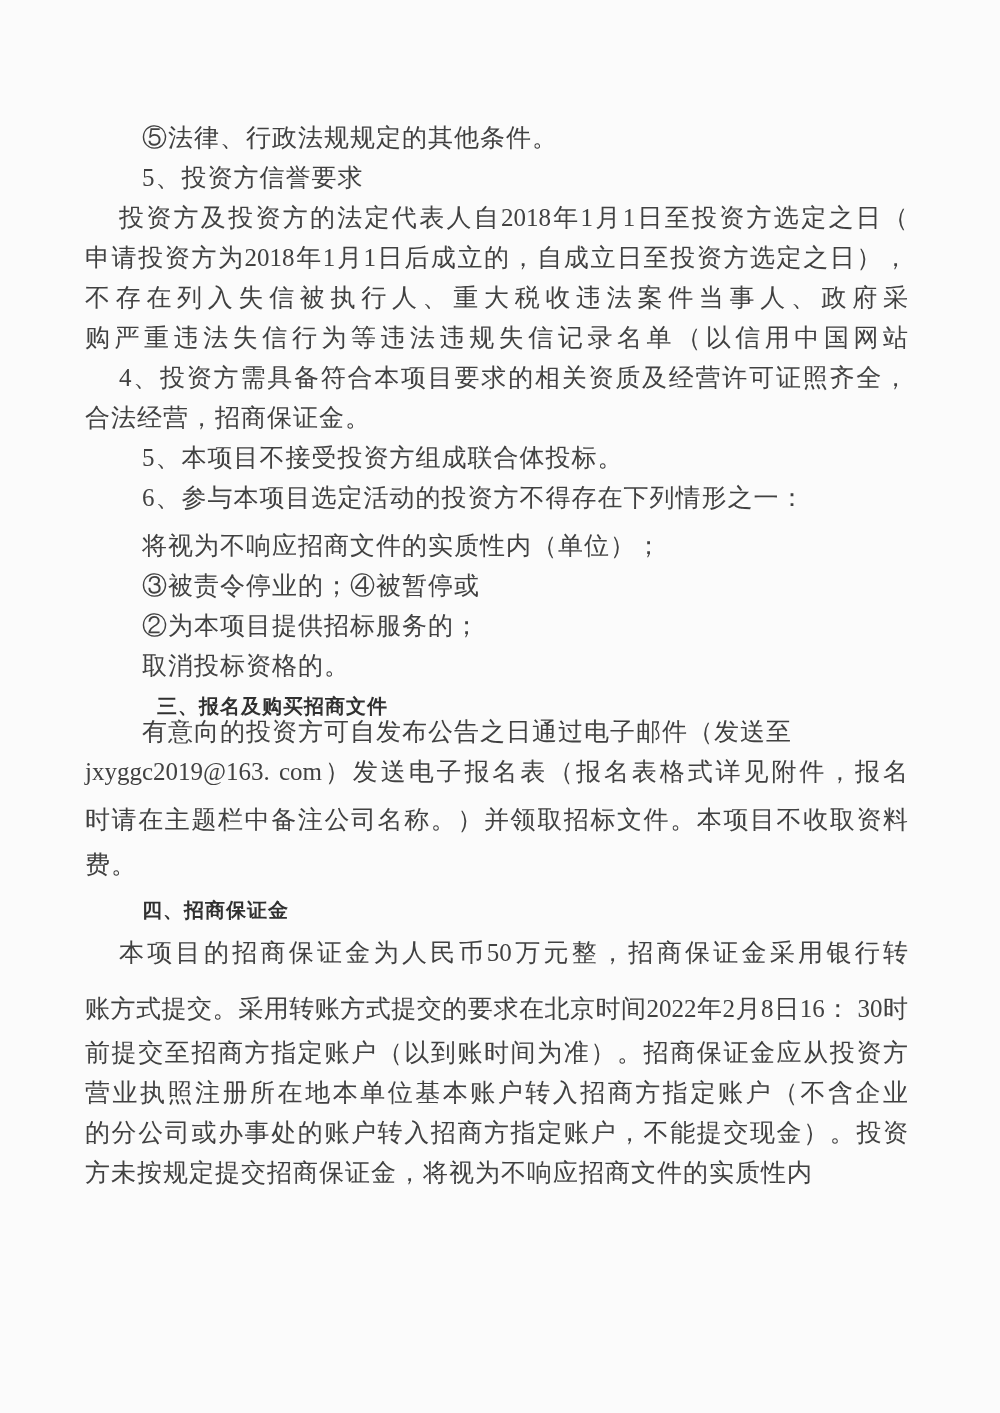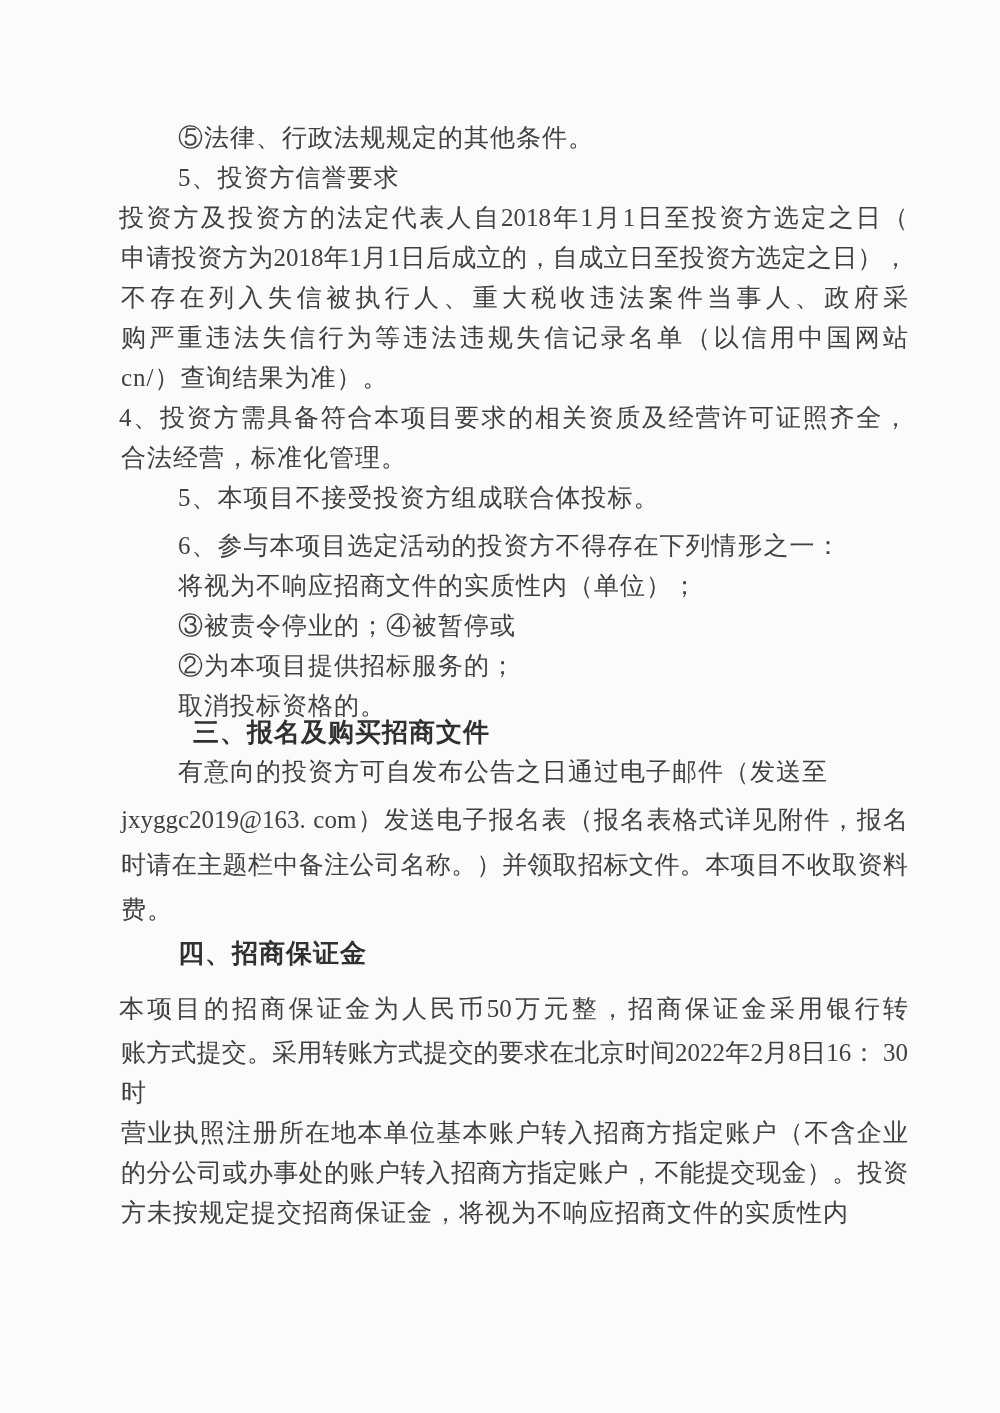--- a/index.html
+++ b/index.html
@@ -20,42 +20,41 @@
     top: 0;
     width: 823px;
     padding-top: 118px;
     color: #414141;
   }
   .line {
     font-size: 25px;
     line-height: 40px;
     letter-spacing: 1px;
     white-space: pre-wrap;
-    margin-left: 36px;
   }
   .line.fill {
     letter-spacing: 0;
     text-align: justify;
     text-align-last: justify;
     text-justify: inter-ideograph;
   }
   .line.indent {
     padding-left: 57px;
   }
   .line.indent.fill {
     padding-left: 0;
     margin-left: 34px;
   }
   .line.indent-lg {
     padding-left: 72px;
   }
   .line.heading {
     font-family: "Liberation Sans", "DejaVu Sans", sans-serif;
     font-weight: bold;
-    font-size: 26px;
+    font-size: 20px;
     color: #303030;
   }
   
   .doc-body > div:nth-child(11) { margin-top: 8px; }
   .doc-body > div:nth-child(16) { margin-top: -14px; }
   .doc-body > div:nth-child(18) { margin-top: 8px; }
   .doc-body > div:nth-child(19) { margin-top: 5px; }
   .doc-body > div:nth-child(20) { margin-top: 5px; }
   .doc-body > div:nth-child(21) { margin-top: 3px; }
   .doc-body > div:nth-child(22) { margin-top: 16px; }
@@ -65,34 +64,34 @@
 <body>
 
 <div class="page">
   <div class="doc-body" style="color: rgb(65, 65, 65);">
       <div class="line indent">⑤法律、行政法规规定的其他条件。</div>
       <div class="line indent">5、投资方信誉要求</div>
       <div class="line indent fill">投资方及投资方的法定代表人自2018年1月1日至投资方选定之日（</div>
       <div class="line fill">申请投资方为2018年1月1日后成立的，自成立日至投资方选定之日），</div>
       <div class="line fill">不存在列入失信被执行人、重大税收违法案件当事人、政府采</div>
       <div class="line fill">购严重违法失信行为等违法违规失信记录名单（以信用中国网站</div>
-      <div class="line">cn/）查询结果为准）。</div>
       <div class="line indent fill">4、投资方需具备符合本项目要求的相关资质及经营许可证照齐全，</div>
-      <div class="line">合法经营，标准化管理。</div>
+      <div class="line">合法经营，招商保证金。</div>
       <div class="line indent">5、本项目不接受投资方组成联合体投标。</div>
       <div class="line indent">6、参与本项目选定活动的投资方不得存在下列情形之一：</div>
       <div class="line indent">将视为不响应招商文件的实质性内（单位）；</div>
       <div class="line indent">③被责令停业的；④被暂停或</div>
       <div class="line indent">②为本项目提供招标服务的；</div>
       <div class="line indent">取消投标资格的。</div>
       <div class="line indent-lg heading">三、报名及购买招商文件</div>
       <div class="line indent">有意向的投资方可自发布公告之日通过电子邮件（发送至</div>
       <div class="line fill">jxyggc2019@163. com）发送电子报名表（报名表格式详见附件，报名</div>
       <div class="line fill">时请在主题栏中备注公司名称。）并领取招标文件。本项目不收取资料</div>
       <div class="line">费。</div>
       <div class="line indent heading">四、招商保证金</div>
       <div class="line indent fill">本项目的招商保证金为人民币50万元整，招商保证金采用银行转</div>
       <div class="line fill">账方式提交。采用转账方式提交的要求在北京时间2022年2月8日16： 30时</div>
+      <div class="line fill">前提交至招商方指定账户（以到账时间为准）。招商保证金应从投资方</div>
       <div class="line fill">营业执照注册所在地本单位基本账户转入招商方指定账户（不含企业</div>
       <div class="line fill">的分公司或办事处的账户转入招商方指定账户，不能提交现金）。投资</div>
       <div class="line">方未按规定提交招商保证金，将视为不响应招商文件的实质性内</div>
     </div>
 </div>
 
 </body></html>

